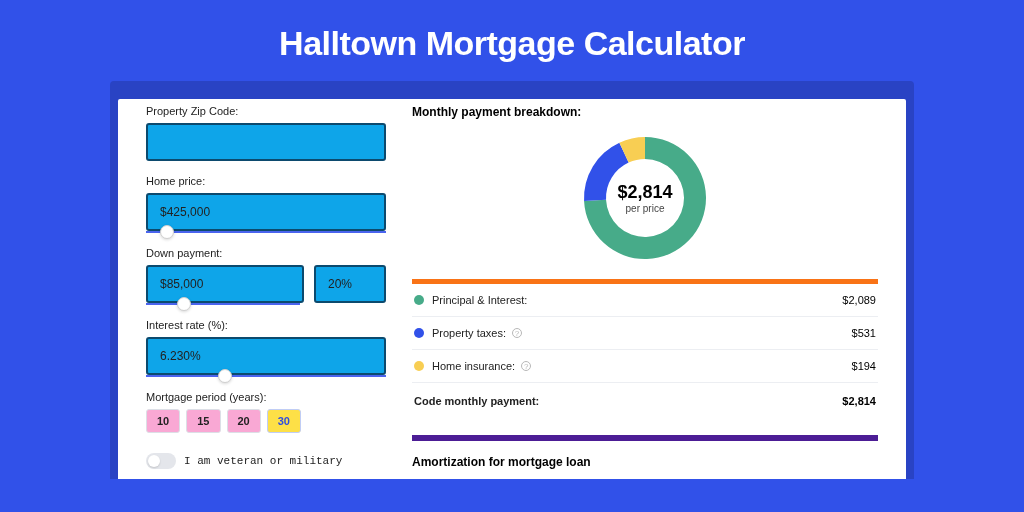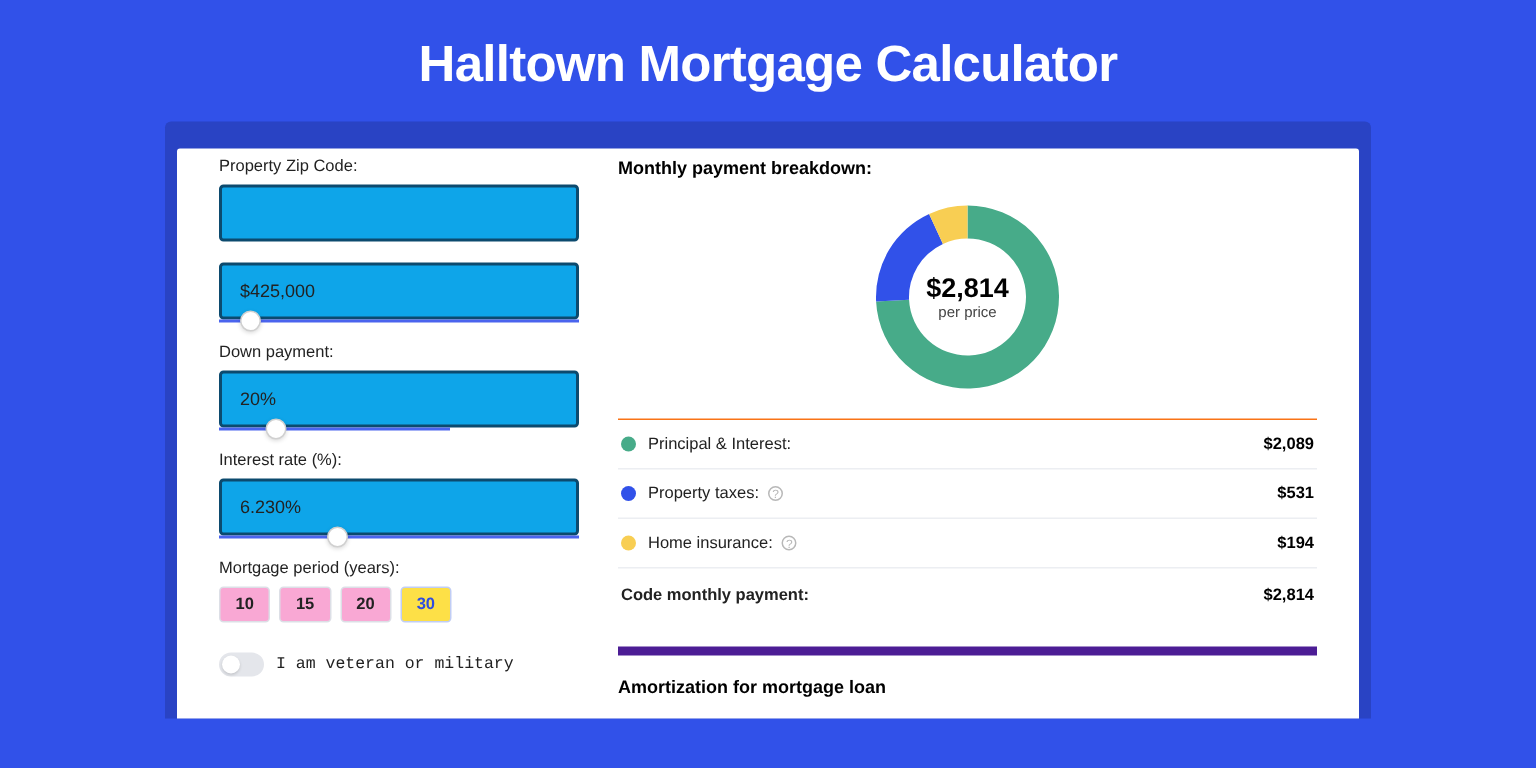--- a/index.html
+++ b/index.html
@@ -64,21 +64,21 @@
     width: 14px;
     height: 14px;
     border-radius: 50%;
     background: #fff;
     border: 1px solid #d0d0d0;
     box-shadow: 0 1px 3px rgba(0,0,0,0.15);
   }
   .group { margin-bottom: 14px; }
   .row2 { display: flex; gap: 10px; }
   .row2 .input:first-child { flex: 1.6; }
-  .row2 .input:last-child { width: 60px; }
+  .row2 .input:last-child { width: 72px; }
   .period-btns { display: flex; gap: 6px; }
   .period-btn {
     border: 1px solid #dcdfe6;
     background: #f9a8d4;
     border-radius: 3px;
     padding: 5px 10px;
     font-size: 11px;
     font-weight: 600;
     color: #222;
     cursor: pointer;
@@ -113,30 +113,30 @@
     align-items: center; justify-content: center;
   }
   .donut-amount { font-size: 18px; font-weight: 800; color: #000; }
   .donut-sub { font-size: 10px; color: #444; }
   .line-row {
     display: flex; align-items: center;
     border-top: 1px solid #eceef2;
     padding: 10px 2px;
     font-size: 11px;
   }
-  .line-row:first-of-type { border-top: 1px solid #f97316; }
+  .line-row:first-of-type { border-top: 5px solid #f97316; }
   .dot { width: 10px; height: 10px; border-radius: 50%; margin-right: 8px; flex-shrink: 0; }
   .line-label { color: #222; }
   .info-icon {
     margin-left: 6px; display: inline-block;
     width: 10px; height: 10px; border: 1px solid #b8b8b8;
     border-radius: 50%; font-size: 8px; color: #b8b8b8;
     text-align: center; line-height: 9px;
   }
-  .line-val { margin-left: auto; font-weight: 700; color: #000; }
+  .line-val { margin-left: auto; font-weight: 400; color: #000; }
   .total-row .line-label, .total-row .line-val { font-weight: 700; }
   .total-row { padding: 12px 2px; }
   .amort {
     margin-top: 16px;
     border-top: 6px solid #4c1d95;
     padding-top: 14px;
   }
   .amort-title { font-size: 12px; font-weight: 700; color: #000; margin-bottom: 10px; }
 </style>
 </head>
@@ -150,29 +150,31 @@
   <div class="card">
 
     <div class="left-col">
 
       <div class="group">
         <div class="field-label">Property Zip Code:</div>
         <input class="input" value="" style="">
       </div>
 
       <div class="group">
+        <div class="field-label">Home price:</div>
         <input class="input" value="$425,000" style="">
         <div class="slider-track">
           <div class="slider-thumb" style="left:6%"></div>
         </div>
       </div>
 
       <div class="group">
         <div class="field-label">Down payment:</div>
         <div class="row2">
+          <input class="input" value="$85,000" style="">
           <input class="input" value="20%" style="">
         </div>
         <div class="slider-track" style="width:64%">
           <div class="slider-thumb" style="left:20%"></div>
         </div>
       </div>
 
       <div class="group">
         <div class="field-label">Interest rate (%):</div>
         <input class="input" value="6.230%" style="">

